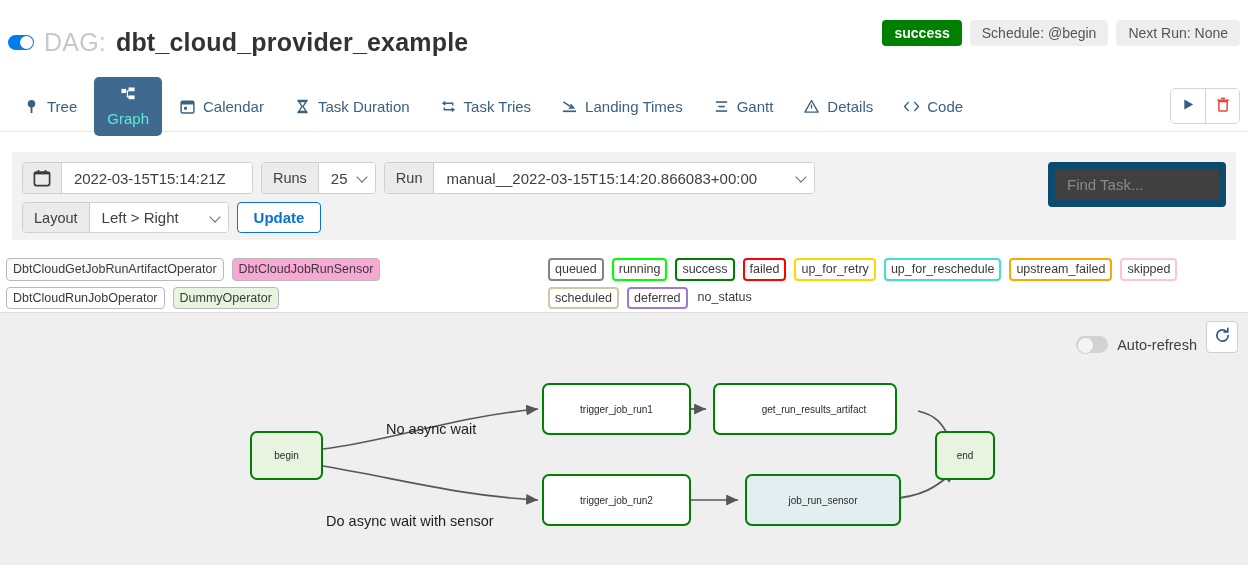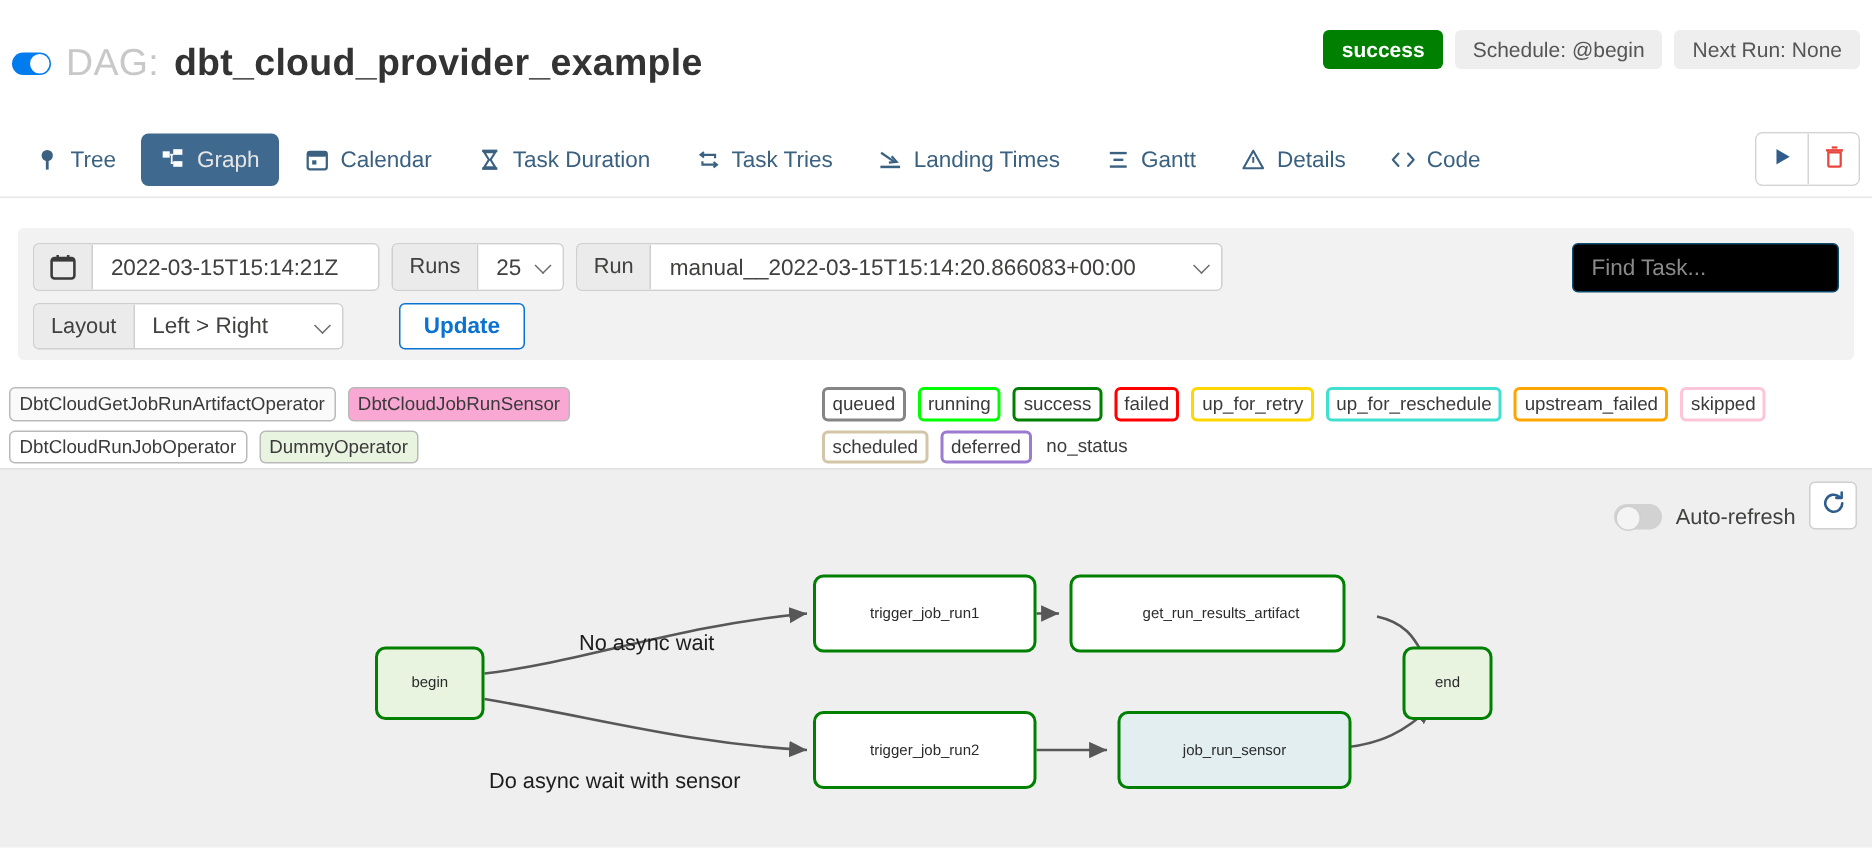--- a/index.html
+++ b/index.html
@@ -47,42 +47,42 @@
   .tabbar {
     position: absolute; left: 0; top: 80px; width: 1248px; height: 52px;
     border-bottom: 1px solid #e6e6e6;
   }
   .tabs { position: absolute; left: 10px; top: 0; display: flex; align-items: center; gap: 4px; height: 52px;}
   .tab {
     display: flex; align-items: center; gap: 7px;
     padding: 9px 13px; border-radius: 5px;
     font-size: 15px; color: #3b6181; white-space: nowrap; cursor: pointer;
   }
-  .tab.active { background: #40698f; color: #e5e5e5; }
+  .tab.active { background: #40698f; color: #5eead4; flex-direction: column; }
   .tab .ic { display: inline-flex; align-items: center; justify-content: center; width: 17px; height: 17px; }
   .tab svg { display: block; }
 
   .tb-actions {
     position: absolute; right: 8px; top: 88px;
     display: flex; border: 1px solid #d4d4d4; border-radius: 5px; overflow: hidden; background: #fff;
   }
   .tb-actions button {
     width: 34px; height: 34px; background: #ffffff; border: none; cursor: pointer;
     display: flex; align-items: center; justify-content: center; padding: 0;
   }
   .tb-actions button + button { border-left: 1px solid #d4d4d4; }
 
   
   .filterpanel {
     position: absolute; left: 12px; top: 152px; width: 1224px; height: 88px;
     background: #f2f2f2; border-radius: 4px;
   }
   .frow { position: absolute; display: flex; align-items: stretch; }
   .frow1 { left: 10px; top: 10px; }
-  .frow2 { left: 10px; top: 50px; gap: 29px; }
+  .frow2 { left: 10px; top: 50px; }
 
   .grp { display: flex; align-items: stretch; border-radius: 4px; overflow: hidden; border: 1px solid #cfcfcf; background: #fff; }
   .grp + .grp { margin-left: 8px; }
   .addon {
     background: #ebebeb; color: #41403f; font-size: 14.5px;
     padding: 6px 11px; display: flex; align-items: center; justify-content: center;
     border-right: 1px solid #cfcfcf; white-space: nowrap;
   }
   .fld {
     background: #ffffff; color: #41403f; font-size: 15px;
@@ -100,21 +100,21 @@
     border-right: 1.6px solid #6b6b6b; border-bottom: 1.6px solid #6b6b6b;
     transform: rotate(45deg);
   }
   .btn-update {
     margin-left: 8px; background: #ffffff; color: #0a72d0; border: 1px solid #0a72d0;
     border-radius: 4px; font-size: 15px; font-weight: 700; padding: 6px 16px; cursor: pointer;
     font-family: "Liberation Sans", sans-serif;
   }
   .findtask {
     position: absolute; right: 10px; top: 10px; width: 178px;
-    background: #000000; border: 1px solid #0c4a6e; border-radius: 4px;
+    background: #404040; border: 7px solid #0c4a6e; border-radius: 4px;
     font-size: 15px; color: #8a8a8a; padding: 7px 12px;
     font-family: "Liberation Sans", sans-serif;
   }
   .cal-ic { padding: 6px 10px; }
 
   
   .legend { position: absolute; left: 0; top: 258px; width: 1248px; height: 48px; }
   .legend-left { position: absolute; left: 6px; top: 0; width: 530px; display: flex; flex-wrap: wrap; gap: 6px 8px;}
   .legend-right { position: absolute; left: 548px; top: 0; width: 700px; display: flex; flex-wrap: wrap; gap: 6px 8px;}
   .chip {

